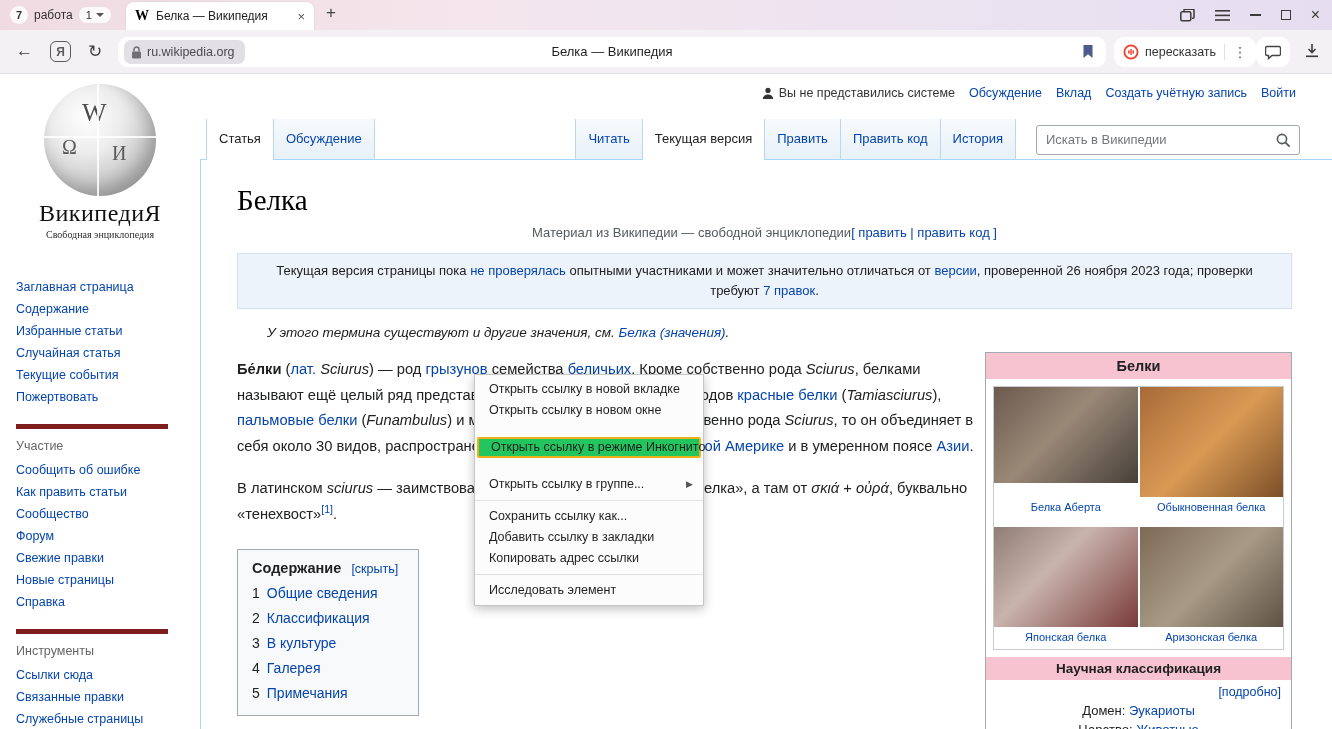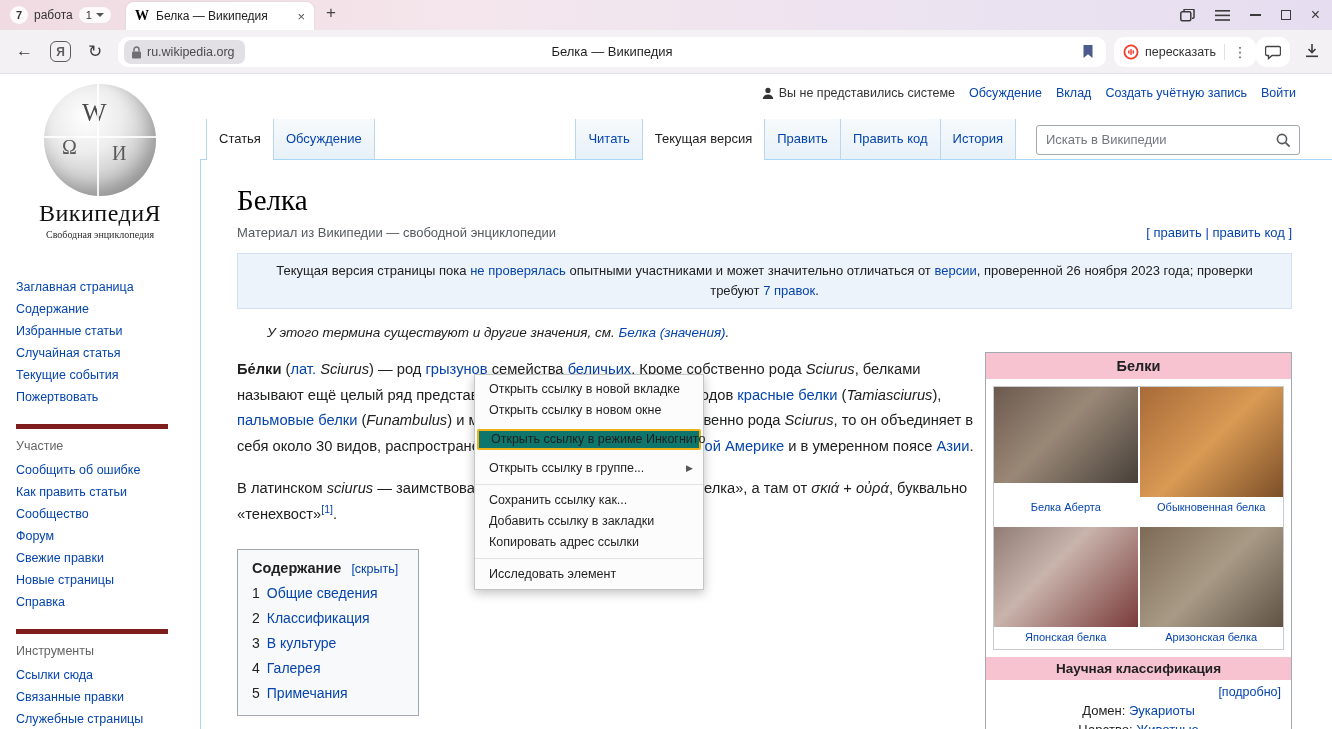--- a/index.html
+++ b/index.html
@@ -90,21 +90,21 @@
   .wsearch{align-self:center;margin:0 32px 0 20px;width:264px;height:30px;border:1px solid #a2a9b1;
     border-radius:3px;background:#fff;position:relative;}
   .wsearch input{width:100%;height:100%;border:0;outline:none;background:transparent;
     font-family:"Liberation Sans",sans-serif;font-size:13px;padding:0 30px 0 9px;color:#222;}
   .wsearch input::placeholder{color:#72777d;}
   .wsearch .mag{position:absolute;right:8px;top:7px;}
 
   .abody{position:absolute;top:86px;left:0;right:0;bottom:0;border-left:1px solid #a7d7f9;
     padding:10px 40px 0 36px;overflow:hidden;background:#fff;}
   h1.atitle{font-family:"Liberation Serif",serif;font-size:29px;font-weight:400;margin:14px 0 8px;color:#000;}
-  .sub-row{display:flex;justify-content:space-between;font-size:13px;color:#54595d;}
+  .sub-row{display:flex;justify-content:center;font-size:13px;color:#54595d;}
   .edit-links{color:#0645ad;white-space:nowrap;}
   .notice{margin-top:13px;background:#edf3fb;border:1px solid #d2e0f1;text-align:center;
     font-size:13px;line-height:20px;padding:7px 26px;}
   .hatnote{margin:16px 0 0 30px;font-style:italic;font-size:13.5px;}
   .para{max-width:742px;margin-top:17px;font-size:14.7px;line-height:25.5px;}
   .l{color:#0645ad;} .b{font-weight:bold;} .i{font-style:italic;}
   sup{font-size:10.5px;line-height:0;}
   .toc{display:inline-block;margin-top:22px;border:1px solid #a2a9b1;background:#f8f9fa;padding:10px 20px 14px 14px;}
   .toc-head{font-size:14.5px;}
   .toc-title{font-weight:bold;color:#202122;}
@@ -126,21 +126,21 @@
   .ib-cap{color:#0645ad;font-size:11px;text-align:center;padding:4px 2px 6px;margin-top:auto;}
   .ib-sect{background:#f8c3d1;text-align:center;font-weight:bold;font-size:13.5px;padding:4px 0;}
   .ib-details{text-align:right;color:#0645ad;font-size:12.5px;padding:5px 10px 2px;}
   .ib-row{text-align:center;font-size:13px;padding:2px 0;}
   .ib-row a{color:#0645ad;text-decoration:none;}
 
   
   .ctx{position:absolute;left:474px;top:300px;width:230px;background:#fcfcfd;border:1px solid #c6c6c9;
     box-shadow:0 3px 10px rgba(0,0,0,.25);padding:4px 0;z-index:50;font-size:12.5px;color:#1f1f1f;}
   .ctx-item{height:21px;line-height:21px;padding:0 14px;position:relative;white-space:nowrap;}
-  .ctx-item.hl{background:#0f766e;border:2px solid #eeb018;border-radius:2px;margin:8px 2px;line-height:17px;padding:0 12px;}
+  .ctx-item.hl{background:#22c55e;border:2px solid #eeb018;border-radius:2px;margin:16px 2px;line-height:17px;padding:0 12px;}
   .ctx-sep{height:1px;background:#e2e2e4;margin:5px 0;}
   .ctx-arrow{position:absolute;right:10px;top:0;font-size:9px;color:#555;line-height:21px;}
 </style>
 </head>
 <body>
 
 <div class="tabstrip">
   <div class="tab-group">
     <div class="badge7">7</div>
     <span class="group-label">работа</span>

